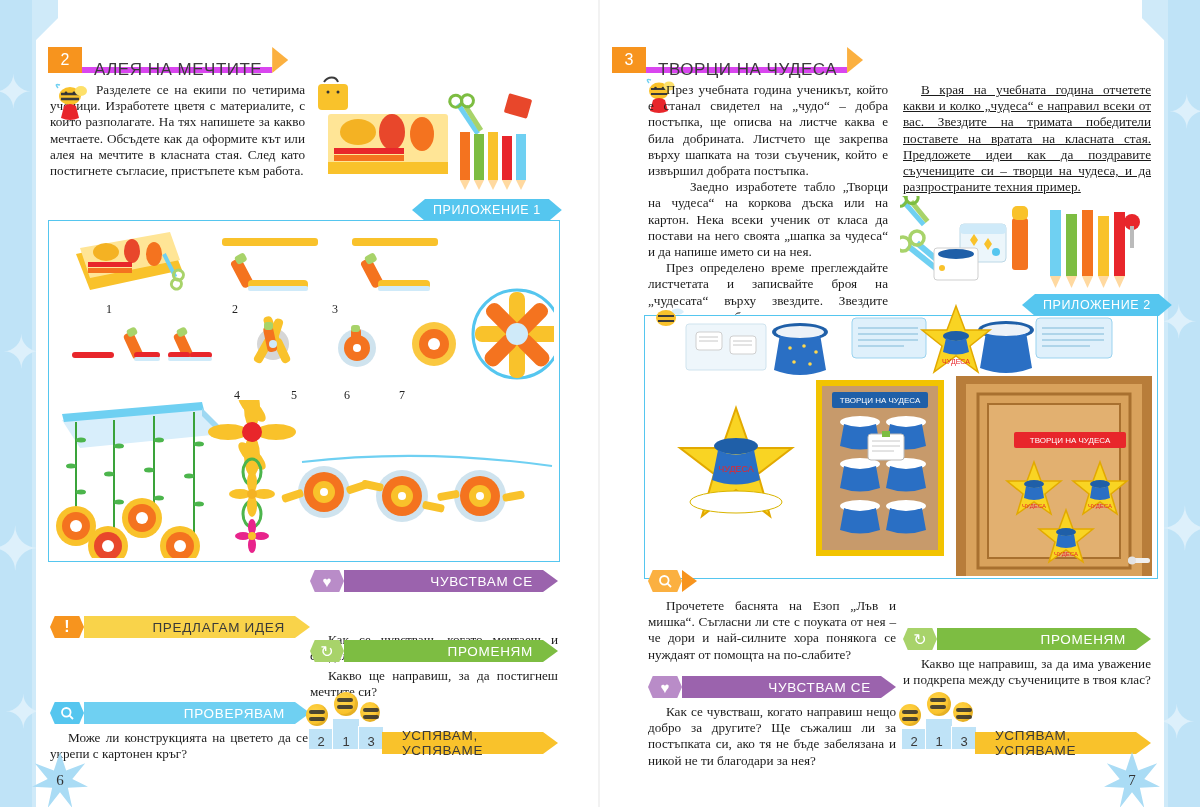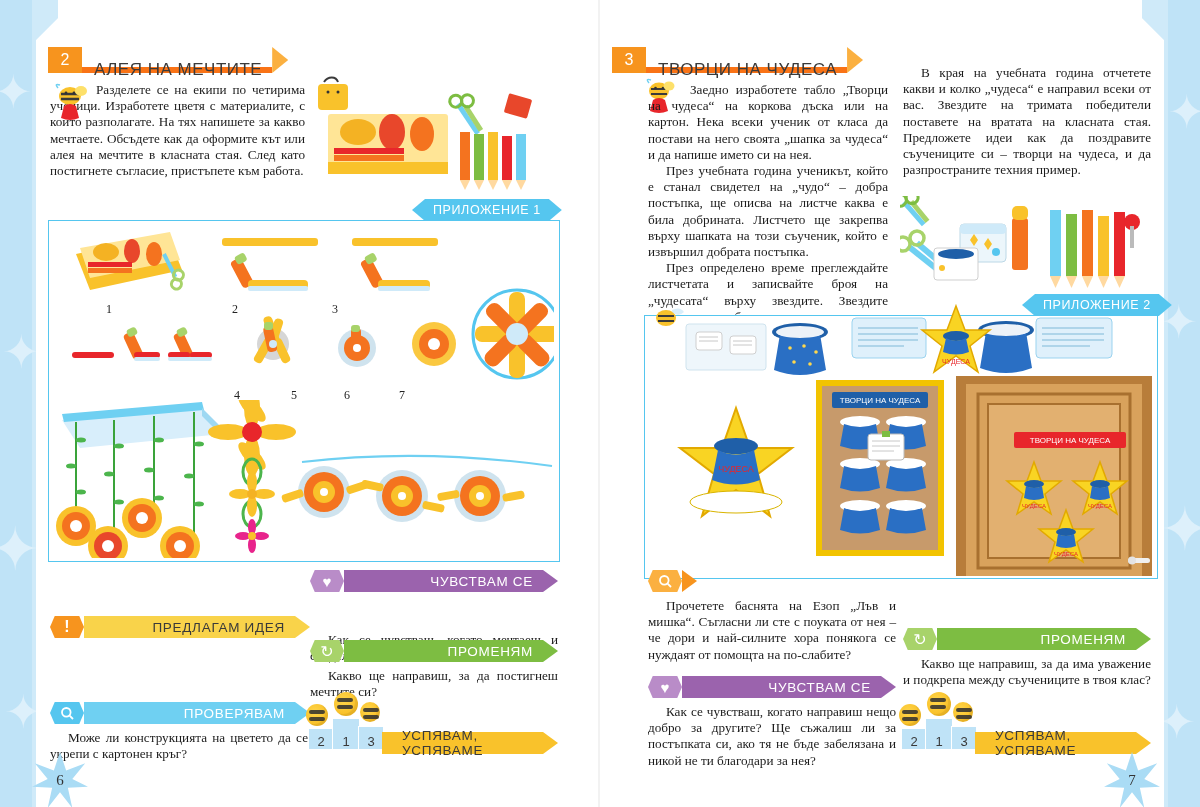--- a/index.html
+++ b/index.html
@@ -24,21 +24,21 @@
          border-radius:0 0 0 0;}
   .paper:before{content:"";position:absolute;left:0;top:0;width:22px;height:60px;
          background:linear-gradient(135deg,#cfeaf9 0%,#cfeaf9 48%,#fff 50%);}
   .paper:after{content:"";position:absolute;right:0;top:0;width:22px;height:60px;
          background:linear-gradient(225deg,#cfeaf9 0%,#cfeaf9 48%,#fff 50%);}
 
   
   .gutter{position:absolute;left:598px;top:0;width:2px;height:807px;background:#f2f2f2;}
   .sec-wrap{position:absolute;}
   .sec-shape{position:relative;display:inline-flex;height:26px;}
-  .sec-shape .body{background:#f97316;display:flex;align-items:center;padding:0 10px 0 12px;
+  .sec-shape .body{background:#d946ef;display:flex;align-items:center;padding:0 10px 0 12px;
      color:#3a3a3a;font-family:"Liberation Sans",sans-serif;font-size:17px;letter-spacing:.5px;margin-top:20px;}
   .sec-shape .tip{width:16px;height:26px;background:#fbb040;
      clip-path:polygon(0 0,0 100%,100% 50%);}
   .sec-shape .numbox{background:#f7941e;width:34px;display:flex;align-items:center;
      justify-content:center;color:#fff;font-family:"Liberation Sans",sans-serif;font-size:16px;}
 
   
   .col{position:absolute;font-size:13.2px;line-height:16.2px;color:#1b1b1b;text-align:justify;}
   .col p{margin:0 0 0 0;text-indent:18px;}
 
@@ -478,26 +478,26 @@
       <path d="M11 11h16M11 16h16" stroke="#3a3a3a" stroke-width="2.2"></path>
       <circle cx="15.5" cy="10" r="1.3" fill="#333"></circle>
         <circle cx="23" cy="10" r="1.3" fill="#333"></circle>
       <path d="M9 5 Q5 0 11 2" stroke="#6fd0f2" stroke-width="1.5" fill="none"></path>
       <path d="M13 22 q6 -4 12 0 l3 11 q-9 4 -18 0z" fill="#e8262b"></path>
       <ellipse cx="29" cy="8" rx="5.5" ry="4.5" fill="#fde06a"></ellipse>
     </svg>
   </div>
 
   <div class="col" style="left:648px;top:82px;width:240px;">
+    <p>През учебната година ученикът, който е станал свидетел на „чудо“ – добра постъпка, ще описва на листче каква е била добрината. Листчето ще закрепва върху шапката на този съученик, който е извършил добрата постъпка.</p>
     <p style="text-indent:42px;">Заедно изработете табло „Творци на чудеса“ на коркова дъска или на картон. Нека всеки ученик от класа да постави на него своята „шапка за чудеса“ и да напише името си на нея.</p>
-    <p>През учебната година ученикът, който е станал свидетел на „чудо“ – добра постъпка, ще описва на листче каква е била добрината. Листчето ще закрепва върху шапката на този съученик, който е извършил добрата постъпка.</p>
     <p>През определено време преглеждайте листчетата и записвайте броя на „чудесата“ върху звездите. Звездите поставете на таблото.</p>
   </div>
 
-  <div class="col" style="left:903px;top:65px;width:248px;">
+  <div class="col" style="left:903px;top:82px;width:248px;text-decoration:underline;">
     <p>В края на учебната година отчетете какви и колко „чудеса“ е направил всеки от вас. Звездите на тримата победители поставете на вратата на класната стая. Предложете идеи как да поздравите съучениците си – творци на чудеса, и да разпространите техния пример.</p>
   </div>
 
   <div class="ill" style="left:900px;top:196px;width:256px;height:110px;">
     <svg width="256" height="110" viewBox="0 0 256 110">
       <g transform="translate(4,6) rotate(12)">
         <path d="M0 0 L24 18" stroke="#6fd0f2" stroke-width="5"></path>
         <path d="M7 -2 L27 14" stroke="#a8d36a" stroke-width="5"></path>
         <circle cx="-4" cy="-1" r="6" fill="none" stroke="#7dbd42" stroke-width="3"></circle>
         <circle cx="7" cy="-6" r="6" fill="none" stroke="#7dbd42" stroke-width="3"></circle>

